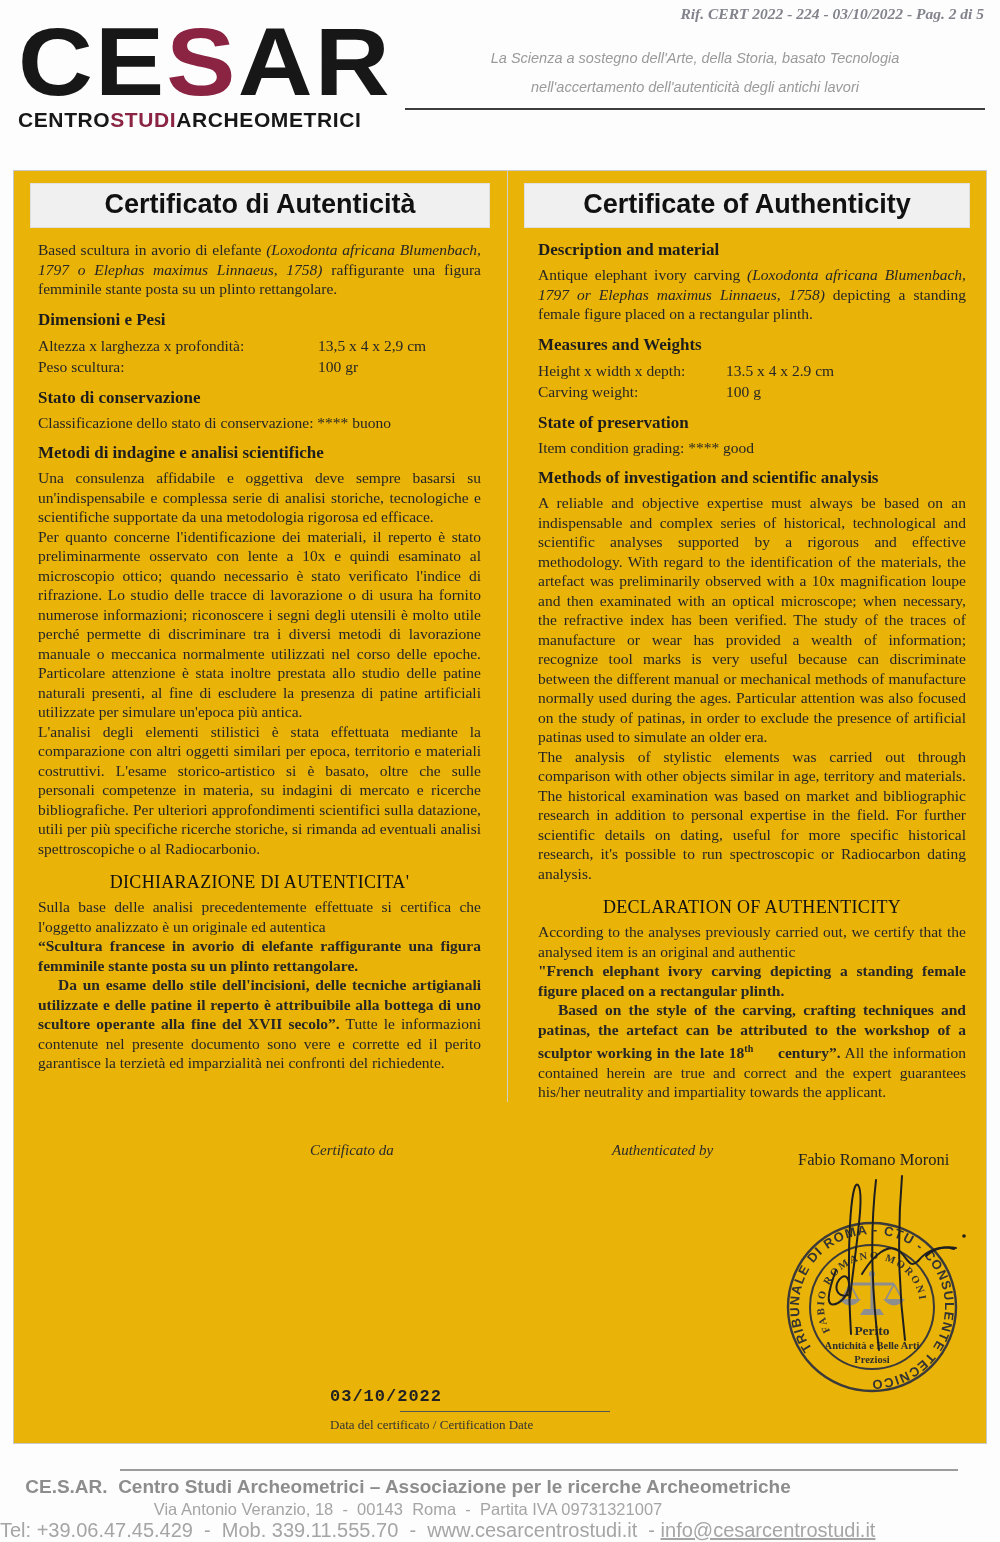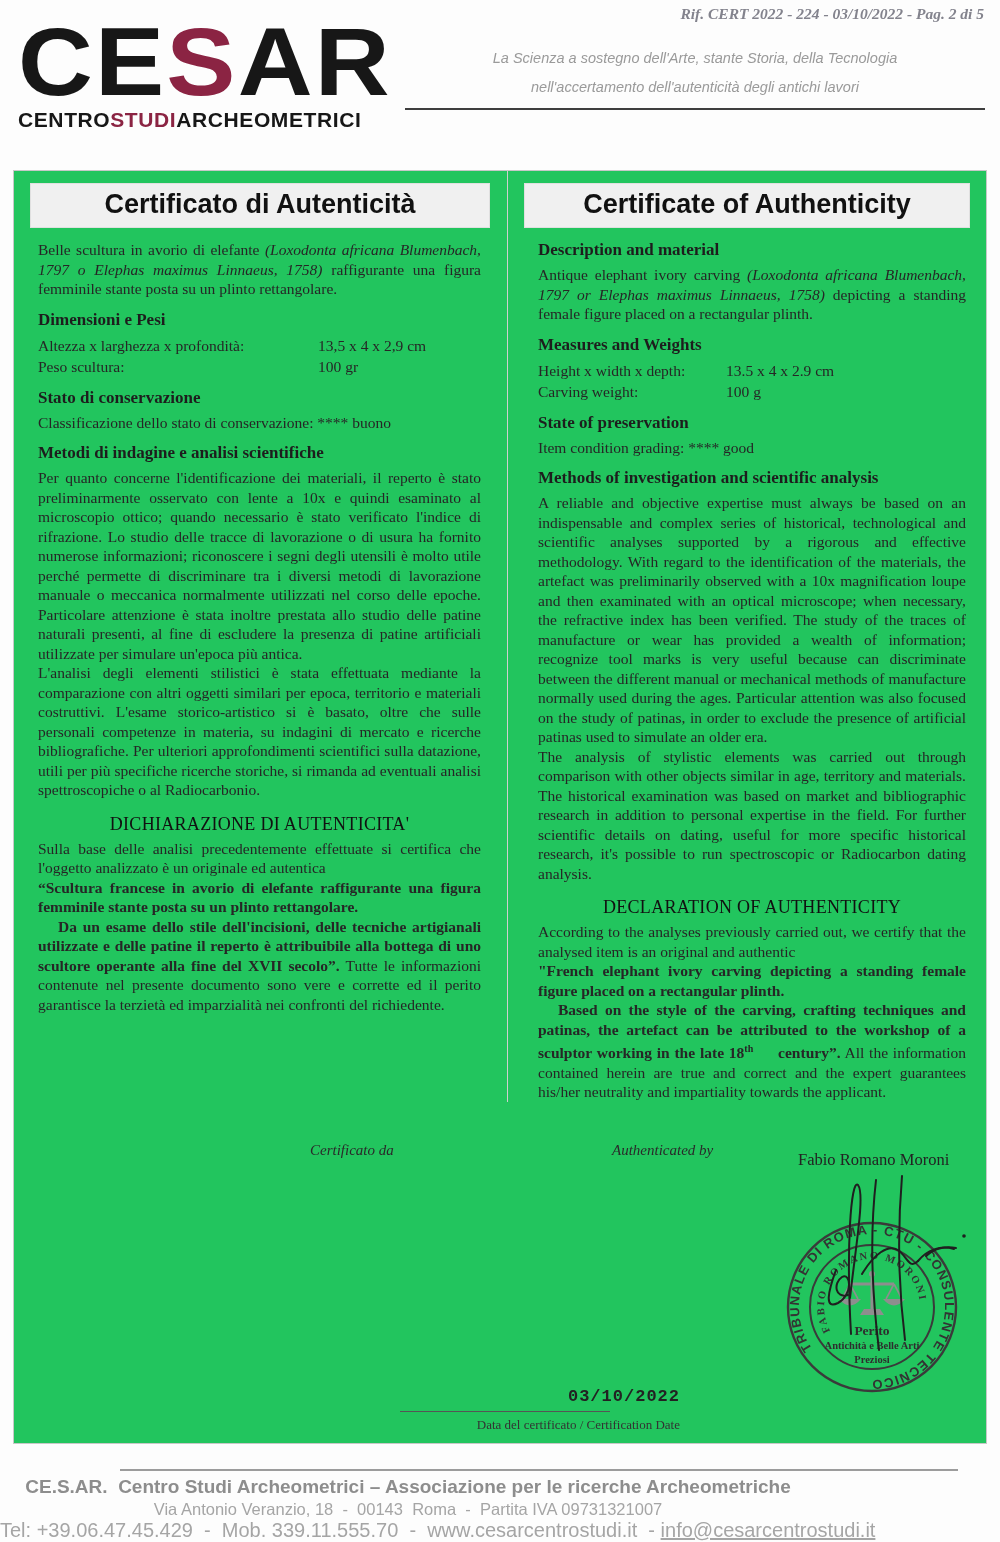--- a/index.html
+++ b/index.html
@@ -13,21 +13,21 @@
              transform:scaleX(1.08);transform-origin:0 50%;white-space:nowrap;}
   .logo-sub{margin-top:4px;font-size:21px;font-weight:700;letter-spacing:0.6px;color:#171717;white-space:nowrap;}
   .maroon{color:#8b2443;}
   .tagline{position:absolute;left:405px;top:50px;width:580px;text-align:center;
            font:italic 14.5px "Liberation Sans",sans-serif;color:#9a9a9a;
            border-bottom:2.5px solid #3e3e3e;padding-bottom:13px;}
   .tagline .t2{margin-top:13px;}
 
   
   .content-box{position:absolute;left:13px;top:170px;width:972px;height:1272px;
-               border:1px solid #c8c8c8;background:#22c55e;}
+               border:1px solid #c8c8c8;background:#eab308;}
   .cols{display:flex;align-items:stretch;}
   .col{box-sizing:border-box;}
   .col-it{width:494px;border-right:1px solid #cfcfcf;padding:6px 26px 0 24px;}
   .col-en{flex:1;padding:6px 20px 0 30px;}
   .titlebar{background:#f0f0f0;border:1px solid #e0e0e0;text-align:center;
             font:bold 27px "Liberation Sans",sans-serif;color:#111;padding:5px 0 7px;}
   .col-it .titlebar{margin:6px -9px 12px -8px;}
   .col-en .titlebar{margin:6px -4px 12px -14px;}
   h3{font-size:17px;line-height:20px;margin:11px 0 5px;font-weight:bold;color:#1d1d1d;}
   .body-p{font-size:15.5px;line-height:19.5px;text-align:justify;margin:0;}
@@ -41,21 +41,21 @@
   .seg-b{font-weight:bold;margin-left:20px;}
   .seg-sup{font-weight:bold;vertical-align:super;font-size:0.65em;}
 
   
   .sig-label{position:absolute;font:italic 15px "Liberation Serif",serif;color:#2a2a2a;}
   .lbl-it{left:296px;top:971px;}
   .lbl-en{left:598px;top:971px;}
   .expert-name{position:absolute;left:784px;top:979px;font-size:16.5px;color:#222;}
   .sig-svg{position:absolute;left:792px;top:981px;z-index:3;}
   .stamp-svg{position:absolute;left:768px;top:1046px;z-index:2;}
-  .datebox{position:absolute;left:316px;top:1216px;width:350px;text-align:right;}
+  .datebox{position:absolute;left:316px;top:1216px;width:350px;text-align:left;}
   .date-value{font:bold 17px "Liberation Mono",monospace;color:#222;letter-spacing:1px;}
   .date-rule{width:210px;height:0;border-bottom:1.5px solid #555;margin:5px auto 5px;}
   .date-label{font-size:13px;color:#333;}
 
   
   .footer-rule{position:absolute;left:120px;top:1469px;width:838px;height:2px;background:#9c9c9c;}
   .footer-line{position:absolute;left:0;width:816px;text-align:center;
                font-family:"Liberation Sans",sans-serif;white-space:pre;}
   .f1{top:1476px;font-size:19px;font-weight:bold;color:#8d8d8d;}
   .f2{top:1500px;font-size:16.5px;color:#a5a5a5;}
@@ -68,47 +68,48 @@
 <div class="page">
 
   <div class="ref-line">Rif. CERT 2022 - 224 - 03/10/2022 - Pag. 2 di 5</div>
 
   <div class="logo">
     <div class="logo-main"><span>CE</span><span class="maroon">S</span><span>AR</span></div>
     <div class="logo-sub"><span>CENTRO</span><span class="maroon">STUDI</span><span>ARCHEOMETRICI</span></div>
   </div>
 
   <div class="tagline">
-    <div class="t1">La Scienza a sostegno dell'Arte, stante Storia, della Tecnologia</div>
+    <div class="t1">La Scienza a sostegno dell'Arte, della Storia, basato Tecnologia</div>
     <div class="t2">nell'accertamento dell'autenticità degli antichi lavori</div>
   </div>
 
   <div class="content-box">
 
     <div class="cols">
 
       <div class="col col-it">
         <div class="titlebar">Certificato di Autenticità</div>
 
-        <p class="body-p"><span class="seg-n">Belle scultura in avorio di elefante </span><span class="seg-i">(Loxodonta africana Blumenbach, 1797 o Elephas maximus Linnaeus, 1758)</span><span class="seg-n"> raffigurante una figura femminile stante posta su un plinto rettangolare.</span></p>
+        <p class="body-p"><span class="seg-n">Based scultura in avorio di elefante </span><span class="seg-i">(Loxodonta africana Blumenbach, 1797 o Elephas maximus Linnaeus, 1758)</span><span class="seg-n"> raffigurante una figura femminile stante posta su un plinto rettangolare.</span></p>
 
         <h3>Dimensioni e Pesi</h3>
         <div class="dim-row">
           <span class="dim-label">Altezza x larghezza x profondità:</span>
           <span class="dim-value">13,5 x 4 x 2,9 cm</span>
         </div>
         <div class="dim-row">
           <span class="dim-label">Peso scultura:</span>
           <span class="dim-value">100 gr</span>
         </div>
 
         <h3>Stato di conservazione</h3>
         <p class="body-p">Classificazione dello stato di conservazione: **** buono</p>
 
         <h3>Metodi di indagine e analisi scientifiche</h3>
+        <p class="body-p">Una consulenza affidabile e oggettiva deve sempre basarsi su un'indispensabile e complessa serie di analisi storiche, tecnologiche e scientifiche supportate da una metodologia rigorosa ed efficace.</p>
         <p class="body-p">Per quanto concerne l'identificazione dei materiali, il reperto è stato preliminarmente osservato con lente a 10x e quindi esaminato al microscopio ottico; quando necessario è stato verificato l'indice di rifrazione. Lo studio delle tracce di lavorazione o di usura ha fornito numerose informazioni; riconoscere i segni degli utensili è molto utile perché permette di discriminare tra i diversi metodi di lavorazione manuale o meccanica normalmente utilizzati nel corso delle epoche. Particolare attenzione è stata inoltre prestata allo studio delle patine naturali presenti, al fine di escludere la presenza di patine artificiali utilizzate per simulare un'epoca più antica.</p>
         <p class="body-p">L'analisi degli elementi stilistici è stata effettuata mediante la comparazione con altri oggetti similari per epoca, territorio e materiali costruttivi. L'esame storico-artistico si è basato, oltre che sulle personali competenze in materia, su indagini di mercato e ricerche bibliografiche. Per ulteriori approfondimenti scientifici sulla datazione, utili per più specifiche ricerche storiche, si rimanda ad eventuali analisi spettroscopiche o al Radiocarbonio.</p>
 
         <div class="decl-head">DICHIARAZIONE DI AUTENTICITA'</div>
         <p class="body-p">Sulla base delle analisi precedentemente effettuate si certifica che l'oggetto analizzato è un originale ed autentica</p>
         <p class="body-p bold-p">“Scultura francese in avorio di elefante raffigurante una figura femminile stante posta su un plinto rettangolare.</p>
         <p class="body-p"><span class="seg-b">Da un esame dello stile dell'incisioni, delle tecniche artigianali utilizzate e delle patine il reperto è attribuibile alla bottega di uno scultore operante alla fine del XVII secolo”.</span><span class="seg-n"> Tutte le informazioni contenute nel presente documento sono vere e corrette ed il perito garantisce la terzietà ed imparzialità nei confronti del richiedente.</span></p>
       </div>
 
       <div class="col col-en">

